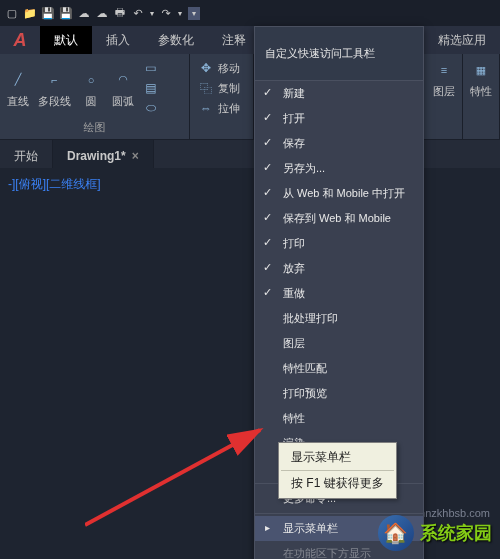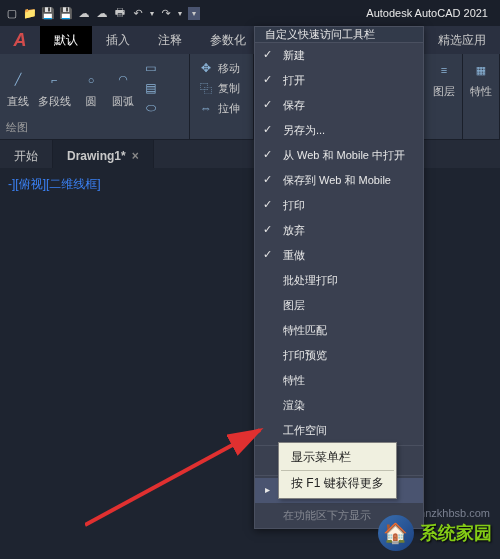--- a/index.html
+++ b/index.html
@@ -15,32 +15,32 @@
     .ribbon-tab { padding: 0 14px; color: #c8c8c8; font-size: 12px; display: flex; align-items: center; cursor: pointer; }
     .ribbon-tab.active { background: #000000; color: #fff; }
     
     .ribbon-content { height: 86px; background: #323a4a; display: flex; align-items: stretch; border-bottom: 1px solid #1a1f2a; }
     .ribbon-panel { border-right: 1px solid #1a1f2a; padding: 4px 6px; display: flex; flex-direction: column; }
     .ribbon-row { display: flex; gap: 8px; align-items: center; flex: 1; }
     .ribbon-btn { display: flex; flex-direction: column; align-items: center; gap: 2px; color: #c8c8c8; font-size: 11px; cursor: pointer; }
     .ribbon-small-btn { display: flex; align-items: center; gap: 4px; color: #c8c8c8; font-size: 11px; cursor: pointer; padding: 2px; }
     .ribbon-icon { width: 24px; height: 24px; display: flex; align-items: center; justify-content: center; color: #8bb4d8; }
     .ribbon-icon-sm { width: 16px; height: 16px; display: flex; align-items: center; justify-content: center; color: #8bb4d8; font-size: 12px; }
-    .panel-label { color: #a0a0a0; font-size: 11px; text-align: left; padding-top: 2px; }
+    .panel-label { color: #a0a0a0; font-size: 11px; text-align: center; padding-top: 2px; }
     
     .file-tabs { height: 28px; background: #252b38; display: flex; align-items: stretch; }
     .file-tab { padding: 16px 14px; color: #c8c8c8; font-size: 12px; display: flex; align-items: center; gap: 6px; border-right: 1px solid #1a1f2a; }
     .file-tab.active { background: #1e2430; font-weight: bold; }
     .tab-close { color: #888; font-size: 12px; cursor: pointer; }
     
     .canvas-area { background: #1e2430; position: relative; height: calc(100% - 168px); }
     .view-label { position: absolute; top: 8px; left: 8px; color: #3b82f6; font-size: 12px; }
     
     .dropdown-menu { position: absolute; top: 26px; left: 254px; width: 170px; background: #3a4050; border: 1px solid #4a5060; z-index: 100; box-shadow: 0 2px 8px rgba(0,0,0,0.5); }
-    .menu-header { padding: 0 10px; color: #e8e8e8; font-size: 11px; border-bottom: 1px solid #4a5060; background: #323a4a; }
+    .menu-header { padding: 19px 10px; color: #e8e8e8; font-size: 11px; border-bottom: 1px solid #4a5060; background: #323a4a; }
     .menu-item { padding: 5px 10px 5px 28px; color: #e8e8e8; font-size: 11px; position: relative; cursor: pointer; }
     .menu-item.highlighted { background: #4a5470; }
     .menu-check { position: absolute; left: 8px; top: 5px; color: #e8e8e8; font-size: 11px; }
     .menu-arrow { position: absolute; left: 10px; top: 6px; color: #e8e8e8; font-size: 10px; }
     .menu-divider { height: 1px; background: #4a5060; margin: 2px 0; }
     
     .tooltip { position: absolute; top: 442px; left: 278px; background: #f0f0e0; border: 1px solid #808080; padding: 2px; z-index: 200; box-shadow: 2px 2px 4px rgba(0,0,0,0.3); }
     .tooltip-row { padding: 4px 10px; color: #222; font-size: 12px; }
     .tooltip-divider { height: 1px; background: #c0c0b0; }
     
@@ -62,29 +62,28 @@
   <span class="titlebar-icon">💾</span>
   <span class="titlebar-icon">💾</span>
   <span class="titlebar-icon">☁</span>
   <span class="titlebar-icon">☁</span>
   <span class="titlebar-icon">🖶</span>
   <span class="titlebar-icon">↶</span>
   <span class="titlebar-dropdown">▾</span>
   <span class="titlebar-icon">↷</span>
   <span class="titlebar-dropdown">▾</span>
   <span class="titlebar-dropdown" style="background:#4a5470;padding:2px 4px;">▾</span>
-  <span class="app-title">Autodesk AutoCAD 2021</span>
 </div>
 
 <div class="ribbon-tabs">
   <div class="app-logo">A</div>
   <div class="ribbon-tab active">默认</div>
   <div class="ribbon-tab">插入</div>
+  <div class="ribbon-tab">参数化</div>
   <div class="ribbon-tab">注释</div>
-  <div class="ribbon-tab">参数化</div>
   <div class="ribbon-tab">视图</div>
   <div class="ribbon-tab" style="margin-left:auto;">精选应用</div>
 </div>
 
 <div class="ribbon-content">
   <div class="ribbon-panel" style="width:190px;">
     <div class="ribbon-row">
       <div class="ribbon-btn">
         <span class="ribbon-icon">╱</span>
         <span>直线</span>

